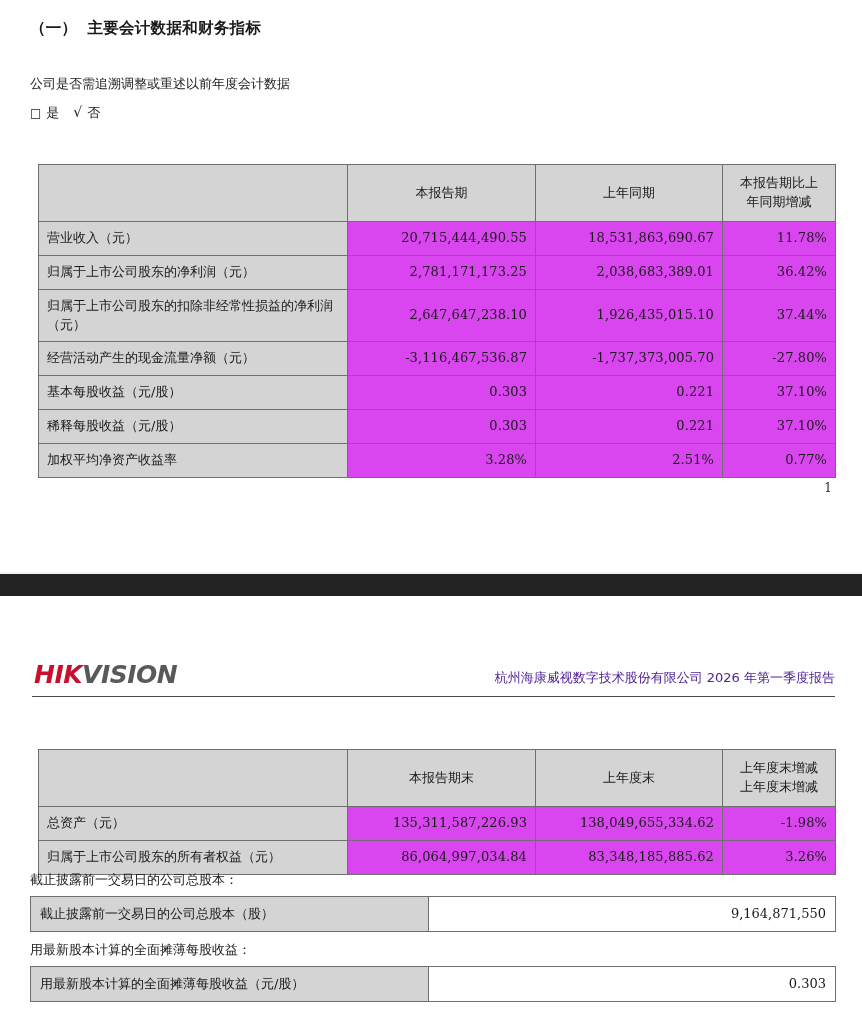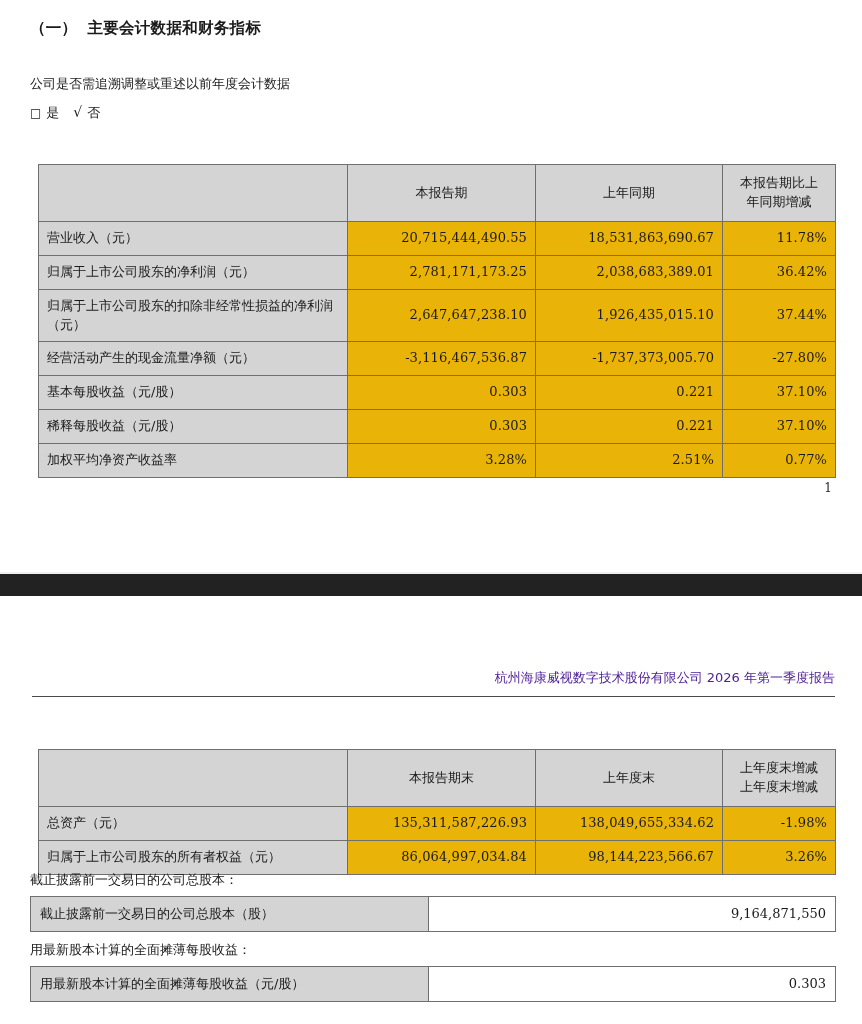--- a/index.html
+++ b/index.html
@@ -67,21 +67,21 @@
   }
   table.fin th {
     background: #d4d4d4;
     text-align: center;
   }
   table.fin td.rowhead {
     background: #d4d4d4;
     text-align: left;
   }
   table.fin td.val {
-    background: #eab308;
+    background: #d946ef;
     text-align: right;
     font-family: "DejaVu Serif", "Liberation Serif", serif;
     font-size: 13px;
     letter-spacing: 0.1px;
   }
 
   
   #table-main {
     left: 38px;
     top: 128px;
@@ -279,20 +279,21 @@
       </tr>
     </tbody>
   </table>
 
   <div class="page-number">1</div>
 
   <div class="page-band-edge"></div>
   <div class="page-band"></div>
 
   <div class="doc-header">
+    <div class="logo"><span class="hik">HIK</span><span class="vision">VISION</span></div>
     <div class="header-right">杭州海康威视数字技术股份有限公司 2026 年第一季度报告</div>
     <div class="header-rule"></div>
   </div>
 
   <table class="fin" id="table-balance">
     <colgroup>
         <col class="c0">
         <col class="c1">
         <col class="c2">
         <col class="c3">
@@ -311,21 +312,21 @@
     <tbody>
       <tr>
         <td class="rowhead">总资产（元）</td>
         <td class="val">135,311,587,226.93</td>
         <td class="val">138,049,655,334.62</td>
         <td class="val">-1.98%</td>
       </tr>
       <tr>
         <td class="rowhead">归属于上市公司股东的所有者权益（元）</td>
         <td class="val">86,064,997,034.84</td>
-        <td class="val">98,144,223,566.67</td>
+        <td class="val">83,348,185,885.62</td>
         <td class="val">3.26%</td>
       </tr>
     </tbody>
   </table>
 
   <div class="para para-share">截止披露前一交易日的公司总股本：</div>
   <table class="single" id="table-shares">
     <colgroup>
         <col class="s0">
         <col class="s1">

